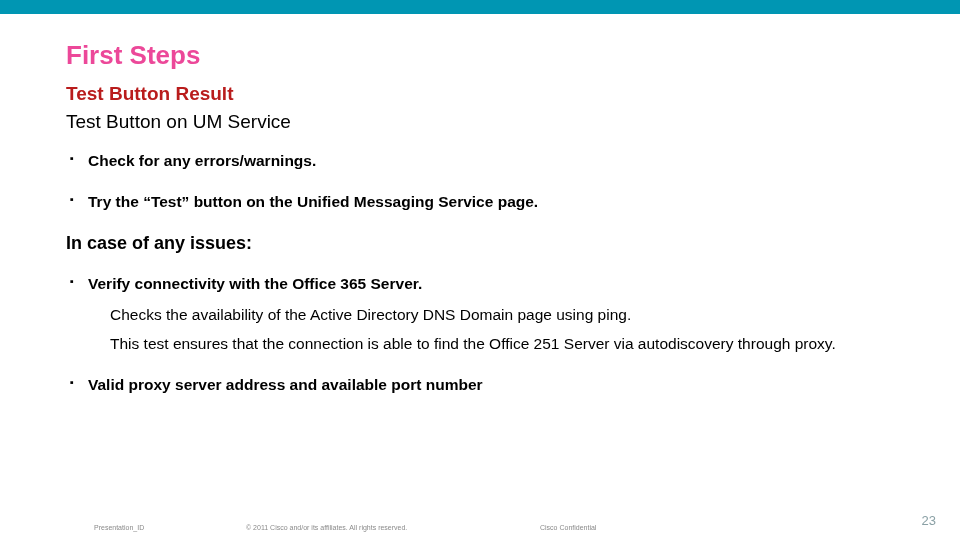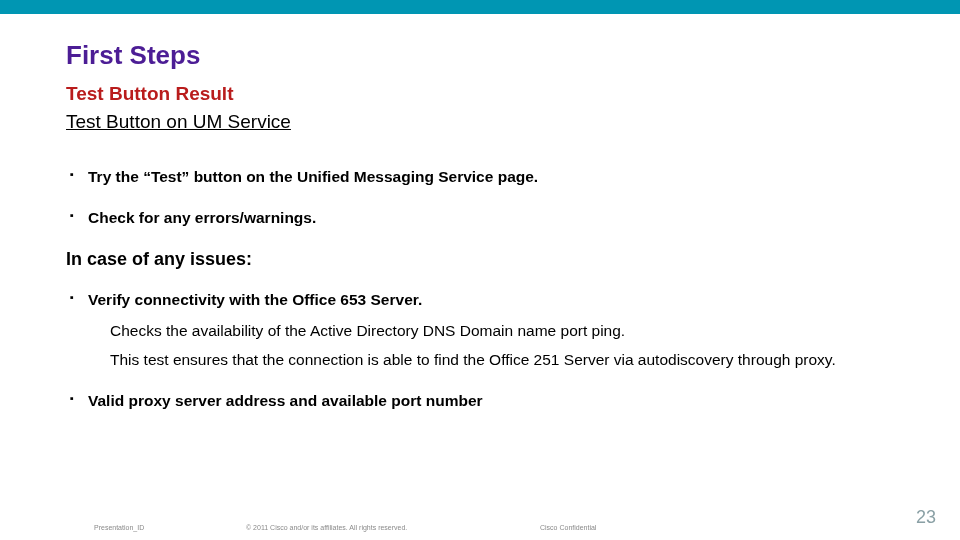--- a/index.html
+++ b/index.html
@@ -1,54 +1,54 @@
 <!DOCTYPE html>
 <html><head>
 <meta charset="utf-8">
 <style>
   * { margin: 0; padding: 0; box-sizing: border-box; }
   html, body { width: 960px; height: 540px; font-family: Arial, Helvetica, sans-serif; background: #fff; color: #000; }
   .top-bar { width: 100%; height: 14px; background: #0096b3; }
   .slide { padding: 26px 66px 0 66px; }
-  .title { color: #4c1d95; font-size: 26px; font-weight: bold; margin-bottom: 12px; }
+  .title { color: #ec4899; font-size: 26px; font-weight: bold; margin-bottom: 12px; }
   .subtitle { color: #b91c1c; font-size: 19px; font-weight: bold; margin-bottom: 6px; }
-  .subheading { font-size: 19px; text-decoration: underline; margin-bottom: 34px; }
+  .subheading { font-size: 19px; margin-bottom: 18px; }
   ul.bullets { list-style: none; }
   ul.bullets > li { position: relative; padding-left: 22px; font-size: 15.5px; font-weight: bold; margin-bottom: 20px; line-height: 1.35; }
   ul.bullets > li::before { content: "\25AA"; position: absolute; left: 4px; top: 0; font-size: 11px; color: #000; }
   .interject { font-size: 18px; font-weight: bold; margin-bottom: 20px; padding-left: 0; }
   .subtext { font-size: 15.5px; font-weight: normal; margin-top: 10px; margin-left: 22px; line-height: 1.35; }
   .subtext + .subtext { margin-top: 8px; }
   .footer { position: absolute; bottom: 16px; left: 0; width: 960px; font-size: 7px; color: #8a8a8a; }
   .footer .pid { position: absolute; left: 94px; }
   .footer .copy { position: absolute; left: 246px; }
   .footer .conf { position: absolute; left: 540px; }
-  .page-num { position: absolute; right: 24px; bottom: 12px; font-size: 18px; color: #8aa0a5; }
+  .page-num { position: absolute; right: 24px; bottom: 12px; font-size: 13px; color: #8aa0a5; }
 </style>
 </head>
 <body>
 
 <div class="top-bar"></div>
 
 <div class="slide">
   <h1 class="title">First Steps</h1>
   <h2 class="subtitle">Test Button Result</h2>
   <div class="subheading">Test Button on UM Service</div>
 
   <ul class="bullets">
+    <li>Check for any errors/warnings.</li>
     <li>Try the “Test” button on the Unified Messaging Service page.</li>
-    <li>Check for any errors/warnings.</li>
   </ul>
 
   <div class="interject">In case of any issues:</div>
 
   <ul class="bullets">
     <li>
-      <span>Verify connectivity with the Office 653 Server.</span>
-      <div class="subtext">Checks the availability of the Active Directory DNS Domain name port ping.</div>
+      <span>Verify connectivity with the Office 365 Server.</span>
+      <div class="subtext">Checks the availability of the Active Directory DNS Domain page using ping.</div>
       <div class="subtext">This test ensures that the connection is able to find the Office 251 Server via autodiscovery through proxy.</div>
     </li>
     <li>Valid proxy server address and available port number</li>
   </ul>
 </div>
 
 <div class="footer">
   <span class="pid">Presentation_ID</span>
   <span class="copy">© 2011 Cisco and/or its affiliates. All rights reserved.</span>
   <span class="conf">Cisco Confidential</span>

